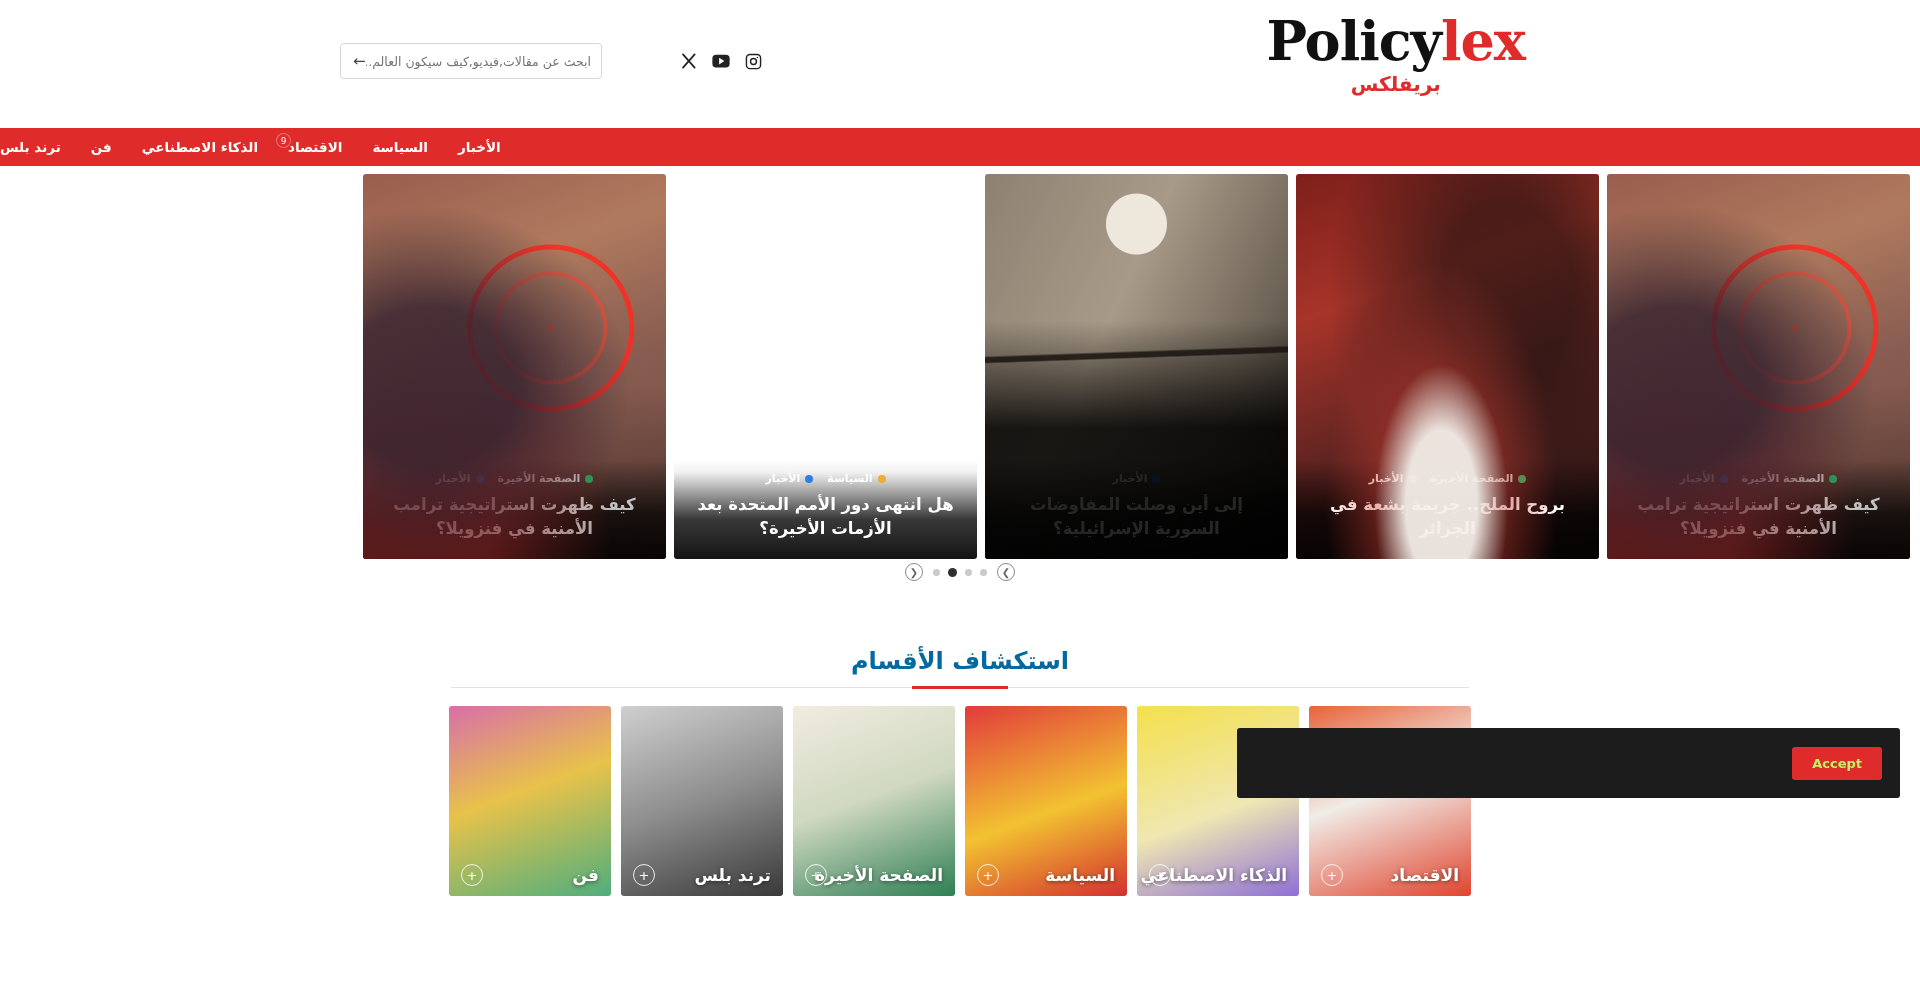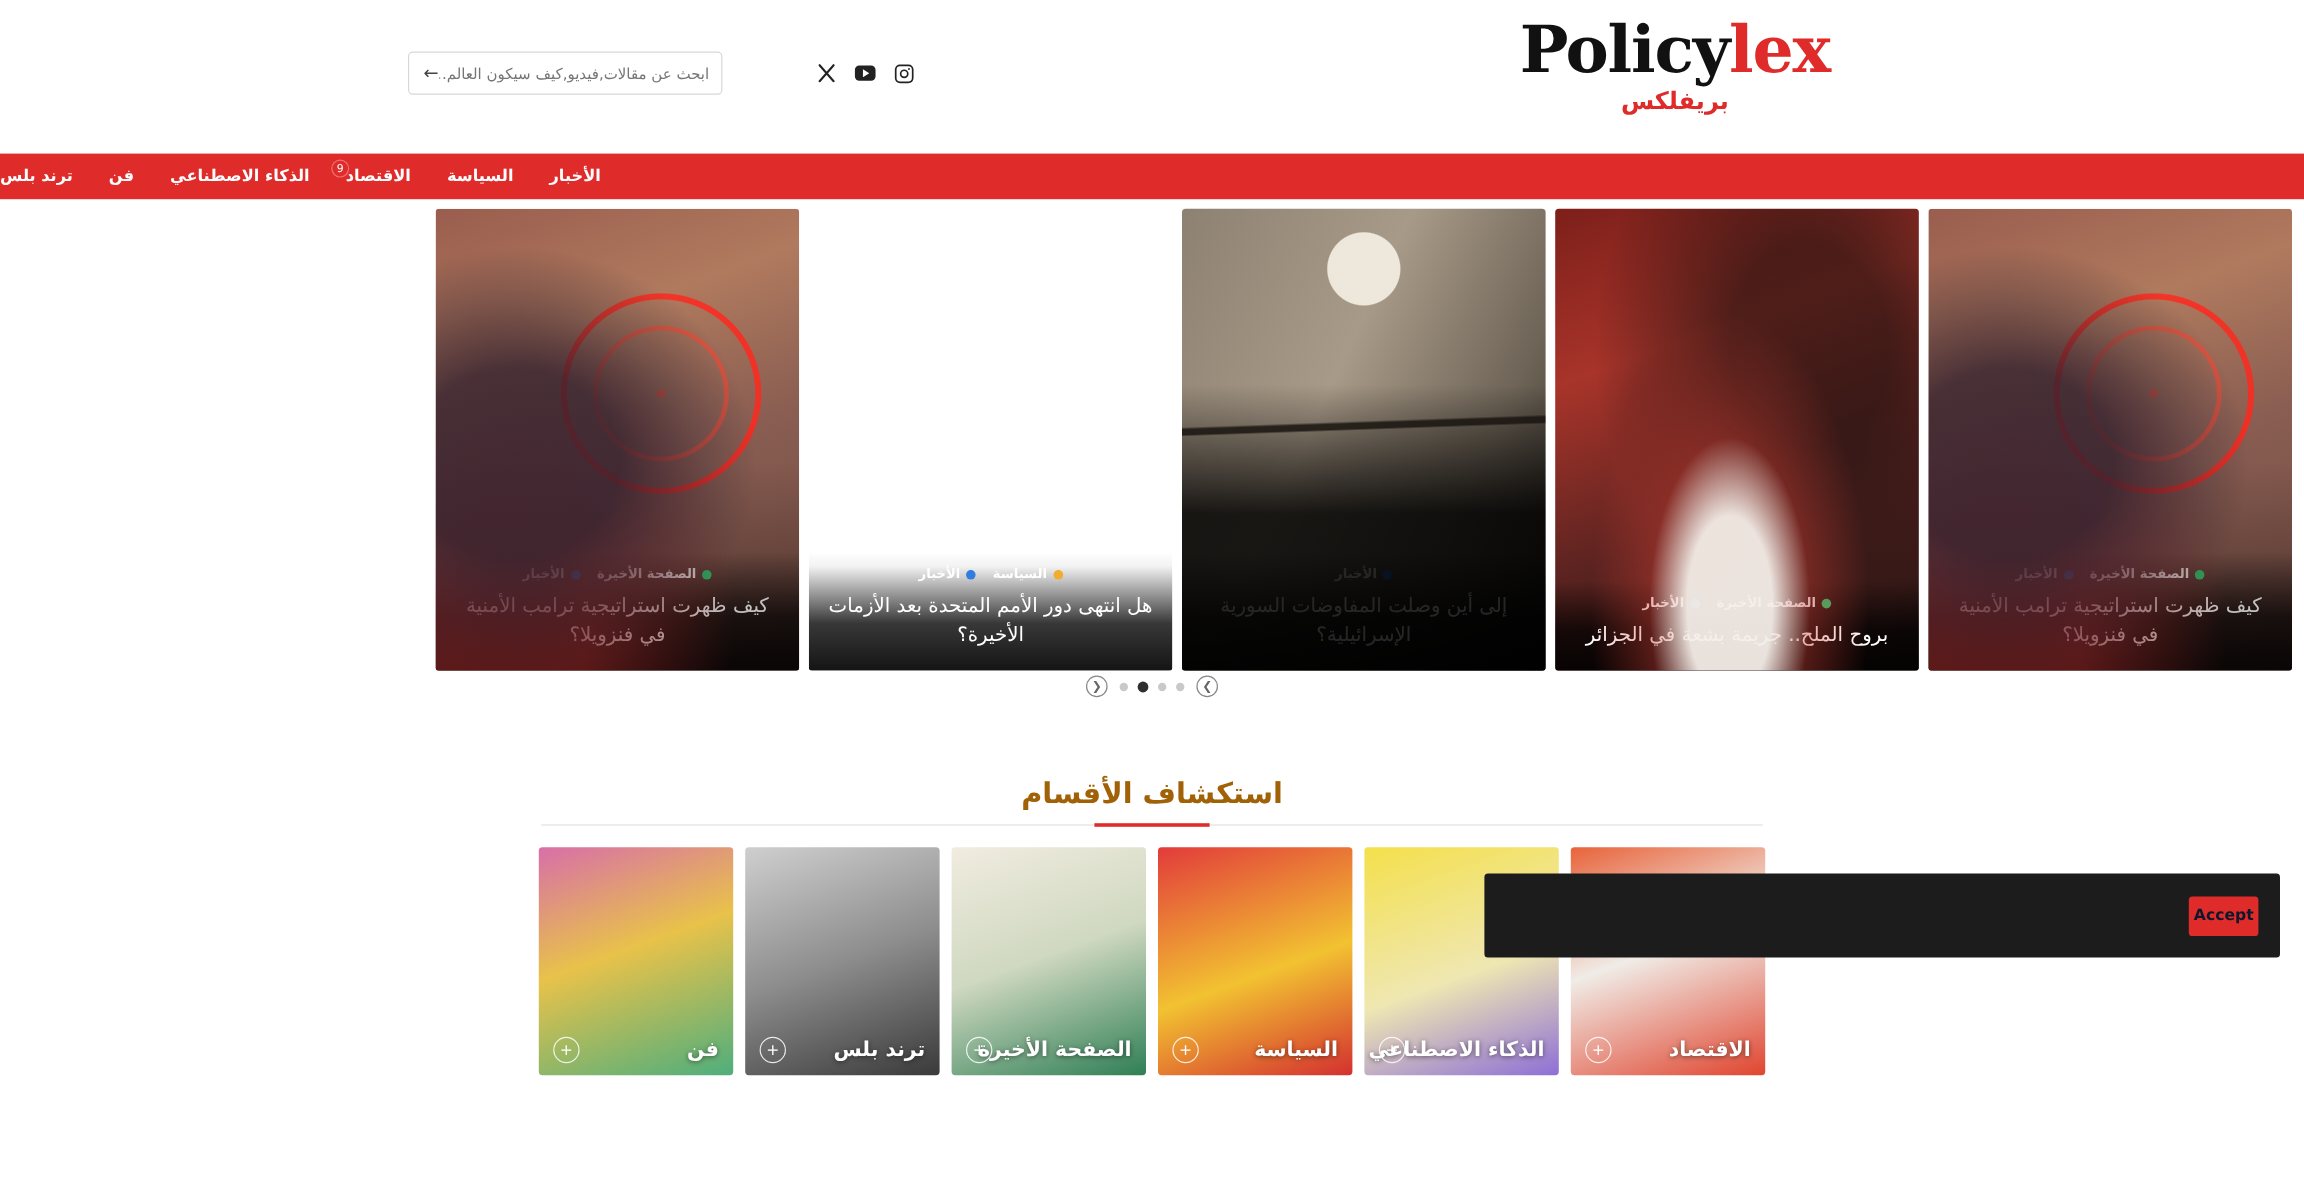--- a/index.html
+++ b/index.html
@@ -157,21 +157,21 @@
     align-items: center;
     gap: 5px;
     color: #ffffff;
     font-size: 11px;
     font-weight: bold;
   }
   .dot { width: 8px; height: 8px; border-radius: 50%; display: inline-block; }
   .card-title {
     color: #ffffff;
     font-size: 16.5px;
-    font-weight: normal;
+    font-weight: bold;
     line-height: 1.45;
   }
 
   
   .art-trump { background:
       radial-gradient(circle at 62% 40%, rgba(255,60,40,0.55) 0 3px, transparent 4px),
       radial-gradient(circle at 62% 40%, transparent 0 78px, rgba(255,40,30,0.85) 79px 83px, transparent 84px),
       radial-gradient(circle at 62% 40%, transparent 0 52px, rgba(255,70,50,0.6) 53px 56px, transparent 57px),
       linear-gradient(160deg,#9a5d4e 0%, #b07a5e 28%, #8a5e52 55%, #6d4740 100%);
   }
@@ -229,21 +229,21 @@
   .pdot.active { background: #2f2f2f; width: 9px; height: 9px; }
 
   
   .sections {
     margin-top: 52px;
     text-align: center;
   }
   .sec-title {
     font-size: 24px;
     font-weight: bold;
-    color: #a16207;
+    color: #0369a1;
     display: inline-block;
     padding-bottom: 12px;
   }
   .sec-underline {
     width: 1018px;
     height: 1px;
     background: #e2e2e2;
     margin: 0 auto;
     position: relative;
   }
@@ -313,26 +313,26 @@
     background: #1c1c1c;
     border-radius: 3px;
     display: flex;
     align-items: center;
     padding: 0 18px;
     gap: 16px;
     flex-direction: row;
   }
   .cookie-btn {
     background: #e02b2b;
-    color: #0f172a;
+    color: #bef264;
     font-size: 13px;
     font-weight: bold;
     border: none;
     border-radius: 3px;
-    padding: 9px 4px;
+    padding: 9px 20px;
     cursor: pointer;
     font-family: "DejaVu Sans", "Liberation Sans", sans-serif;
   }
   .cookie-text {
     color: #e9e9e9;
     font-size: 13.5px;
     line-height: 1.6;
     text-align: right;
     direction: ltr;
     flex: 1;

